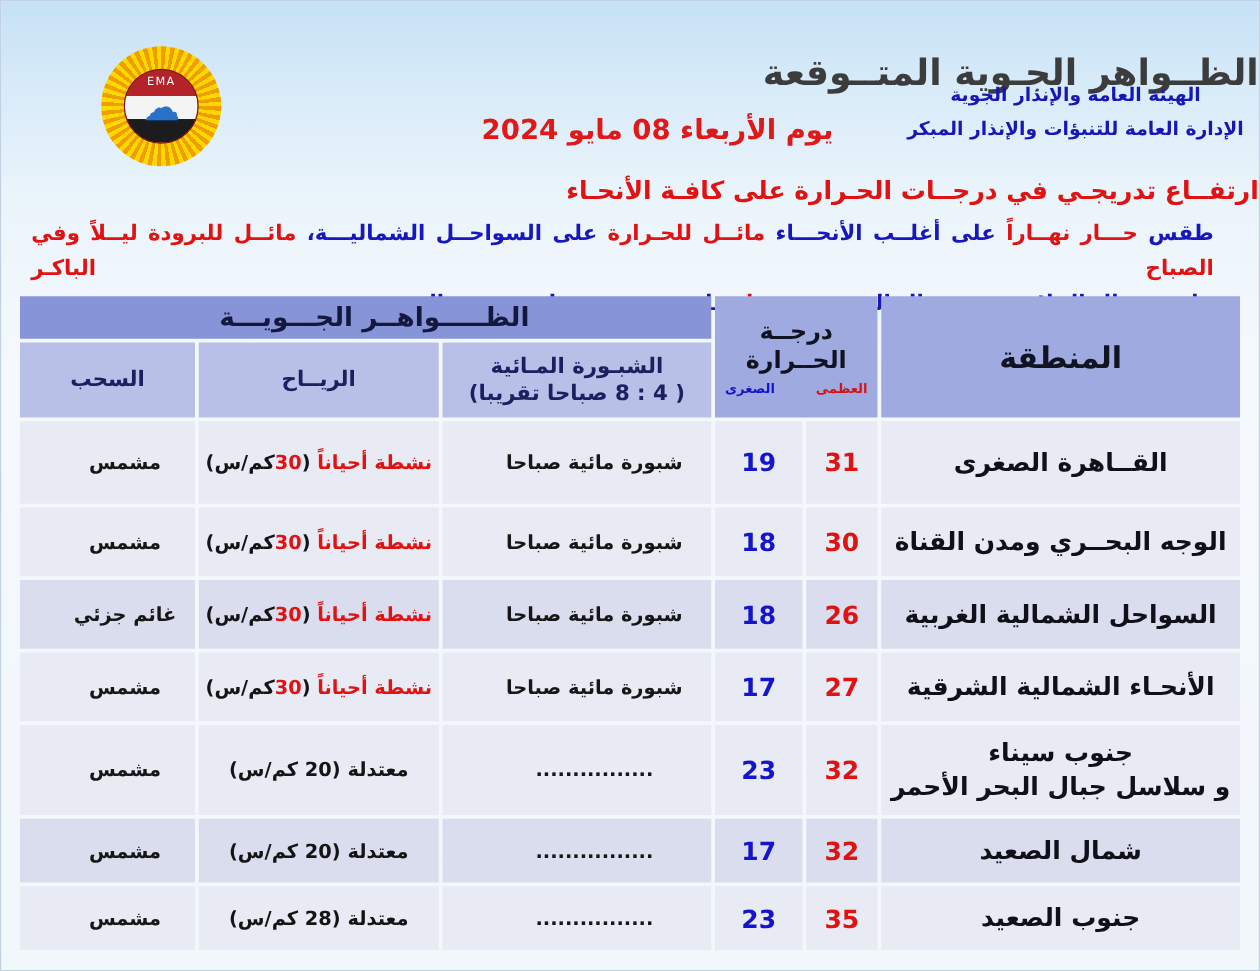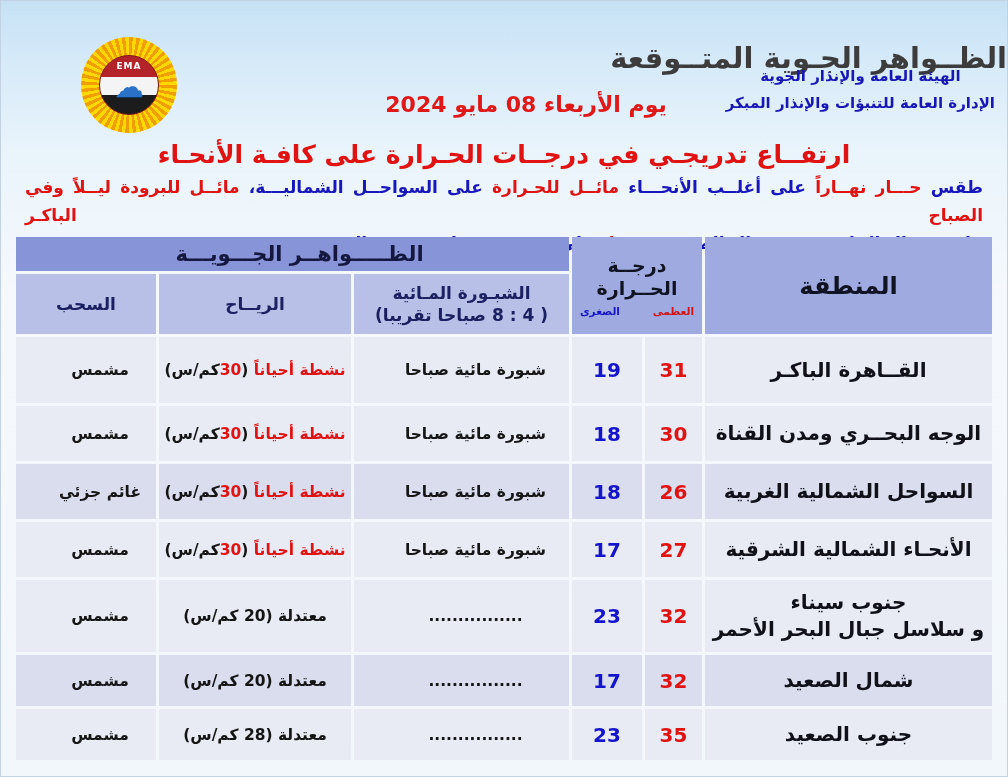--- a/index.html
+++ b/index.html
@@ -11,32 +11,32 @@
   }
   
   .logo{position:absolute;top:36px;left:80px;width:96px;height:96px;}
   .sun{width:96px;height:96px;border-radius:50%;
     background:repeating-conic-gradient(#f09d00 0deg 4.5deg,#ffd800 4.5deg 9deg);
     display:flex;align-items:center;justify-content:center;}
   .emblem{width:58px;height:58px;border-radius:50%;overflow:hidden;position:relative;
     background:linear-gradient(180deg,#b5232a 0 36%,#f4f4f4 36% 67%,#1c1c1c 67% 100%);
     border:1px solid #7c1418;display:flex;align-items:center;justify-content:center;}
   .ema-text{position:absolute;top:5px;left:0;right:0;text-align:center;
-    font-size:9px;color:#fff;font-weight:bold;letter-spacing:1px;}
+    font-size:9px;color:#fff;font-weight:normal;letter-spacing:1px;}
   .cloud{font-size:30px;color:#2a72c8;line-height:1;margin-top:3px;text-shadow:0 1px 1px #0e3c70;}
   .title{position:absolute;top:40px;left:0;right:0;text-align:right;
     font-size:29px;font-weight:bold;color:#3c3c3c;}
   .date{position:absolute;top:91px;left:0;right:0;text-align:center;
     font-size:22px;font-weight:bold;color:#e01818;padding-left:44px;}
   .authority{position:absolute;top:62px;right:12px;text-align:center;
     font-size:15px;font-weight:bold;color:#1717b6;line-height:1.8;}
   
-  .headline{position:absolute;top:139px;left:0;right:0;text-align:center;
-    font-size:25px;font-weight:bold;color:#e01212;}
-  .summary{position:absolute;top:172px;right:24px;left:24px;
+  .headline{position:absolute;top:139px;left:0;right:0;text-align:right;
+    font-size:20px;font-weight:bold;color:#e01212;}
+  .summary{position:absolute;top:172px;right:36px;left:24px;
     font-size:17px;font-weight:bold;line-height:28px;}
   .summary .l1{text-align:justify;text-align-last:justify;}
   .summary .l2{text-align:right;}
   [data-c="r"]{color:#e01212;}
   [data-c="b"]{color:#1717bb;}
   [data-c="k"]{color:#141414;}
   
   table{position:absolute;top:233px;left:12px;border-spacing:3px;table-layout:fixed;border-collapse:separate;}
   th,td{font-weight:bold;text-align:center;vertical-align:middle;padding:0 4px;box-sizing:border-box;}
   .ph-header{background:#8794d7;color:#14183f;font-size:21px;height:34px;letter-spacing:1px;padding-left:18px;}
@@ -107,21 +107,21 @@
     <tr>
       <th class="sub-h">
         <div>الشبـورة المـائية</div>
         <div>( 4 : 8 صباحا تقريبا)</div>
       </th>
       <th class="sub-h">الريــاح</th>
       <th class="sub-h">السحب</th>
     </tr>
 
     <tr class="light r1">
-      <td class="region-cell">القــاهرة الباكـر</td>
+      <td class="region-cell">القــاهرة الصغرى</td>
       <td class="tmax">31</td>
       <td class="tmin">19</td>
       <td class="fog-cell">شبورة مائية صباحا</td>
       <td class="wind-cell"><span data-c="r">نشطة أحياناً </span><span data-c="k">(</span><span data-c="r">30</span><span data-c="k">كم/س)</span></td>
       <td class="clouds-cell">مشمس</td>
     </tr>
 
     <tr class="light r2">
       <td class="region-cell">الوجه البحــري ومدن القناة</td>
       <td class="tmax">30</td>

